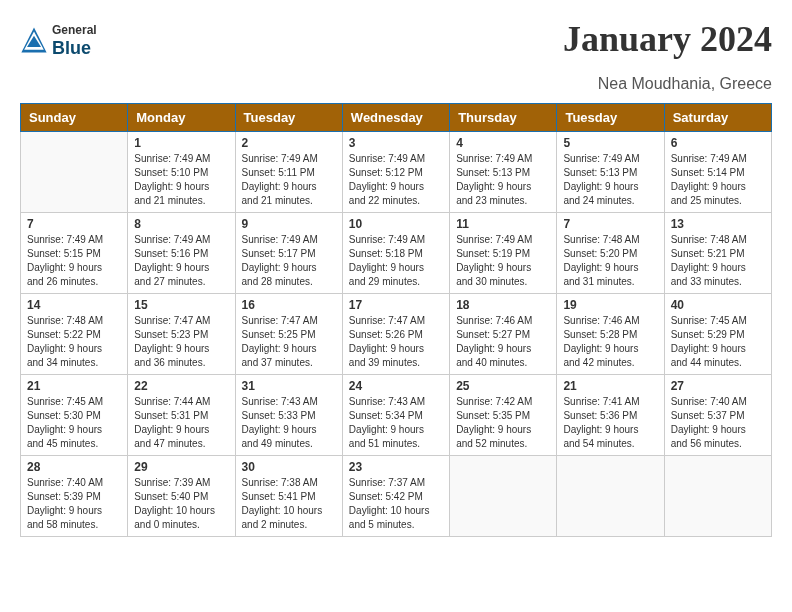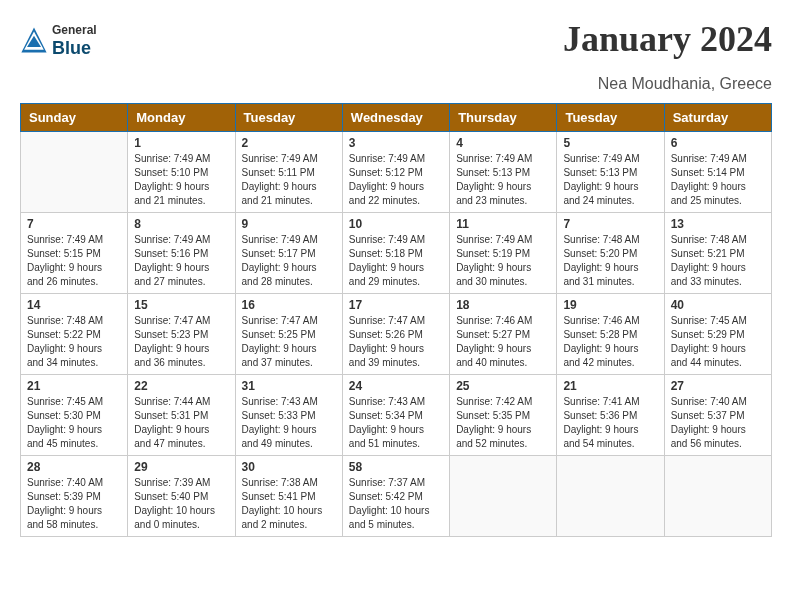--- a/index.html
+++ b/index.html
@@ -249,21 +249,21 @@
         </td>
         <td>
           <span class="day-number">29</span>
           <div class="day-info">Sunrise: 7:39 AM<br>Sunset: 5:40 PM<br>Daylight: 10 hours and 0 minutes.</div>
         </td>
         <td>
           <span class="day-number">30</span>
           <div class="day-info">Sunrise: 7:38 AM<br>Sunset: 5:41 PM<br>Daylight: 10 hours and 2 minutes.</div>
         </td>
         <td>
-          <span class="day-number">58</span>
+          <span class="day-number">23</span>
           <div class="day-info">Sunrise: 7:37 AM<br>Sunset: 5:42 PM<br>Daylight: 10 hours and 5 minutes.</div>
         </td>
         <td class="empty" style="background-color: rgb(249, 249, 249);"></td>
         <td class="empty" style="background-color: rgb(249, 249, 249);"></td>
         <td class="empty" style="background-color: rgb(249, 249, 249);"></td>
       </tr>
     </tbody>
 </table>
 
 </body></html>

